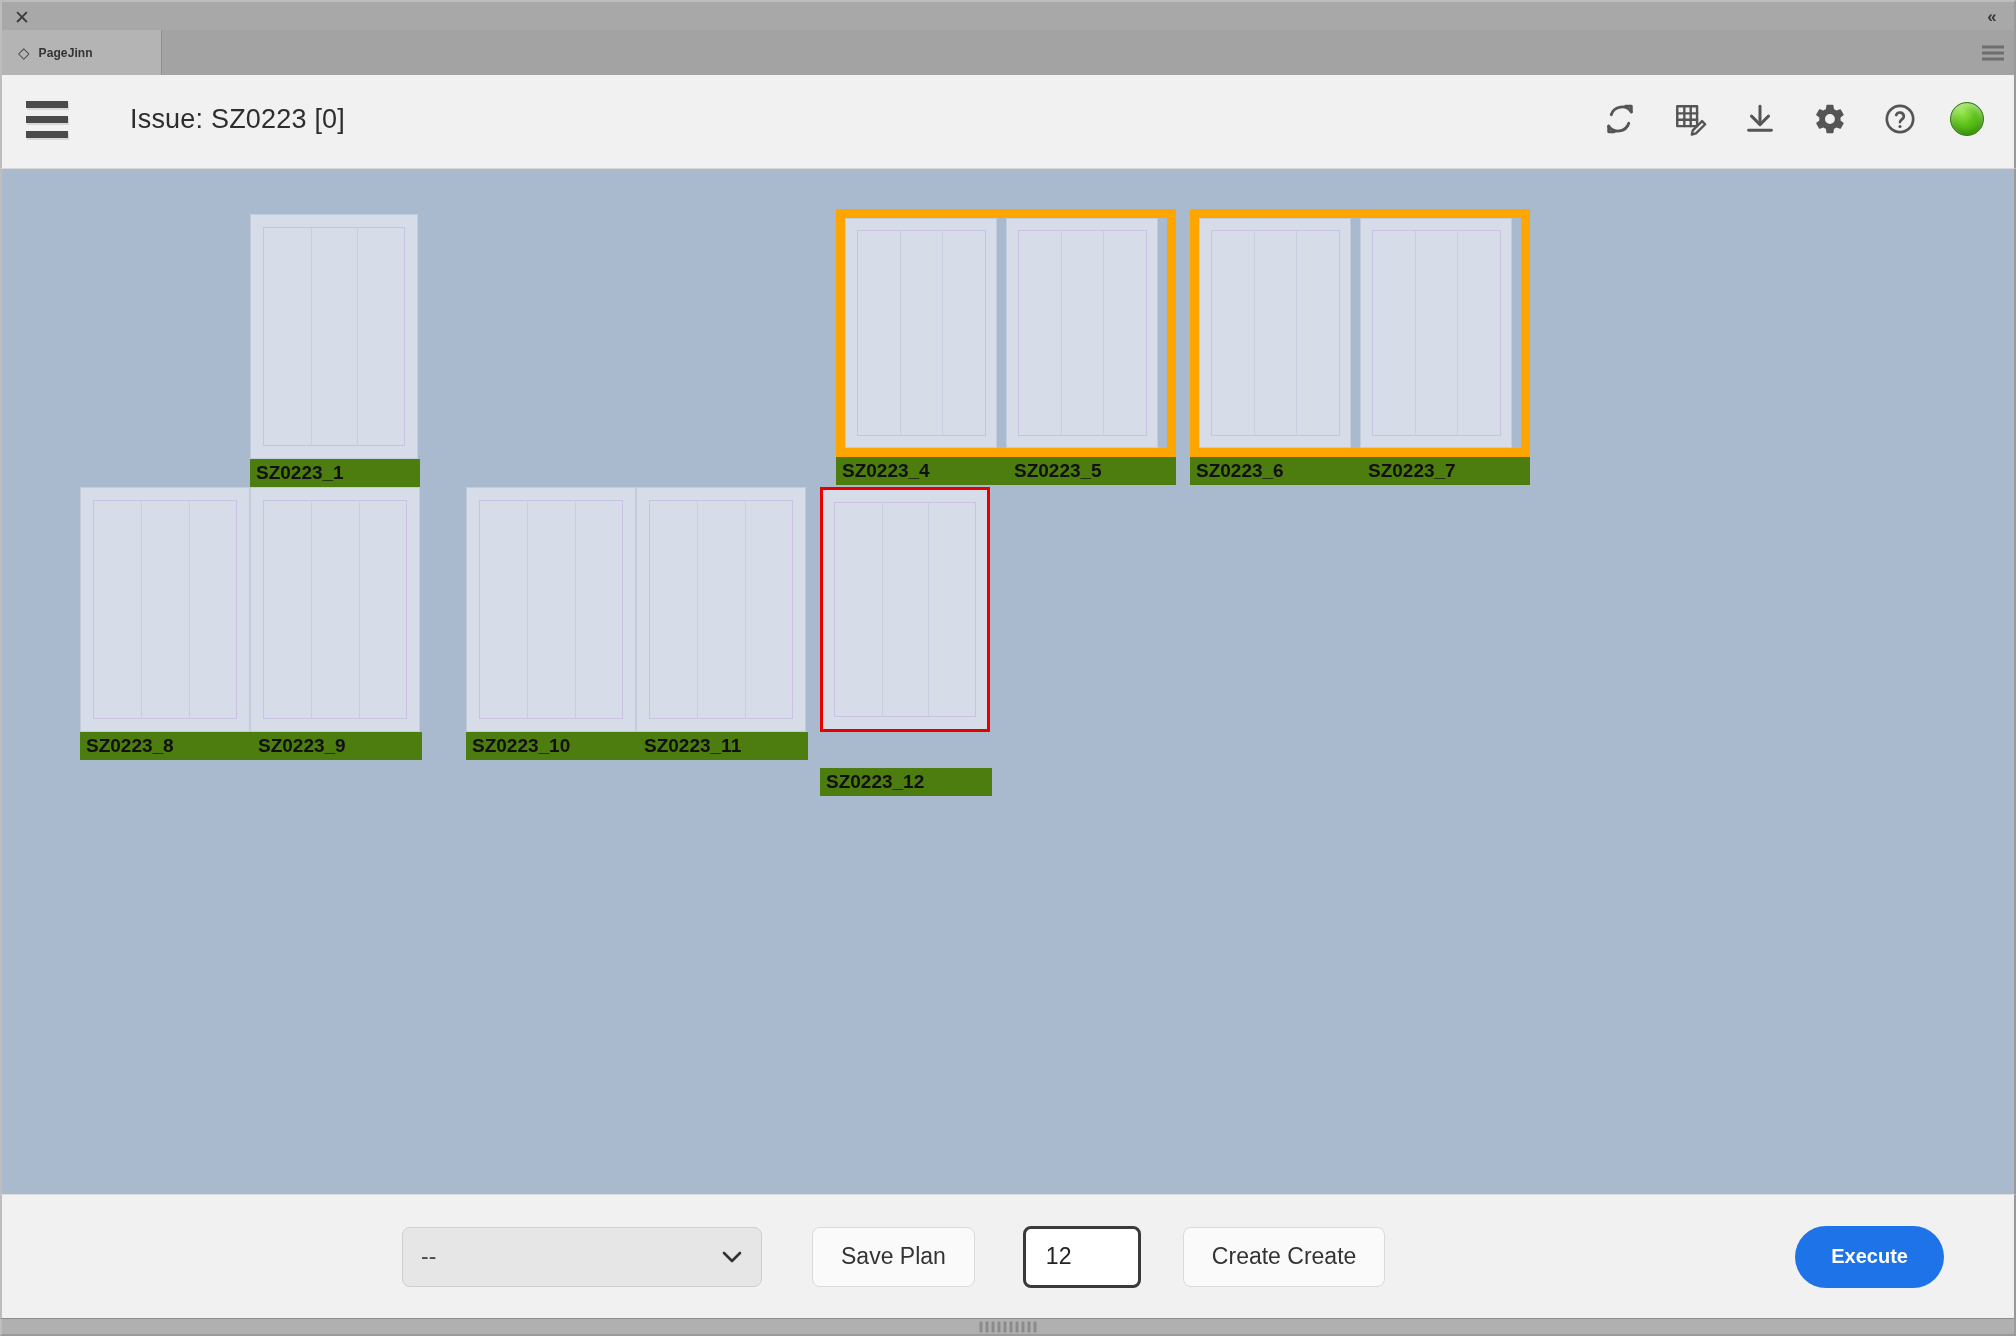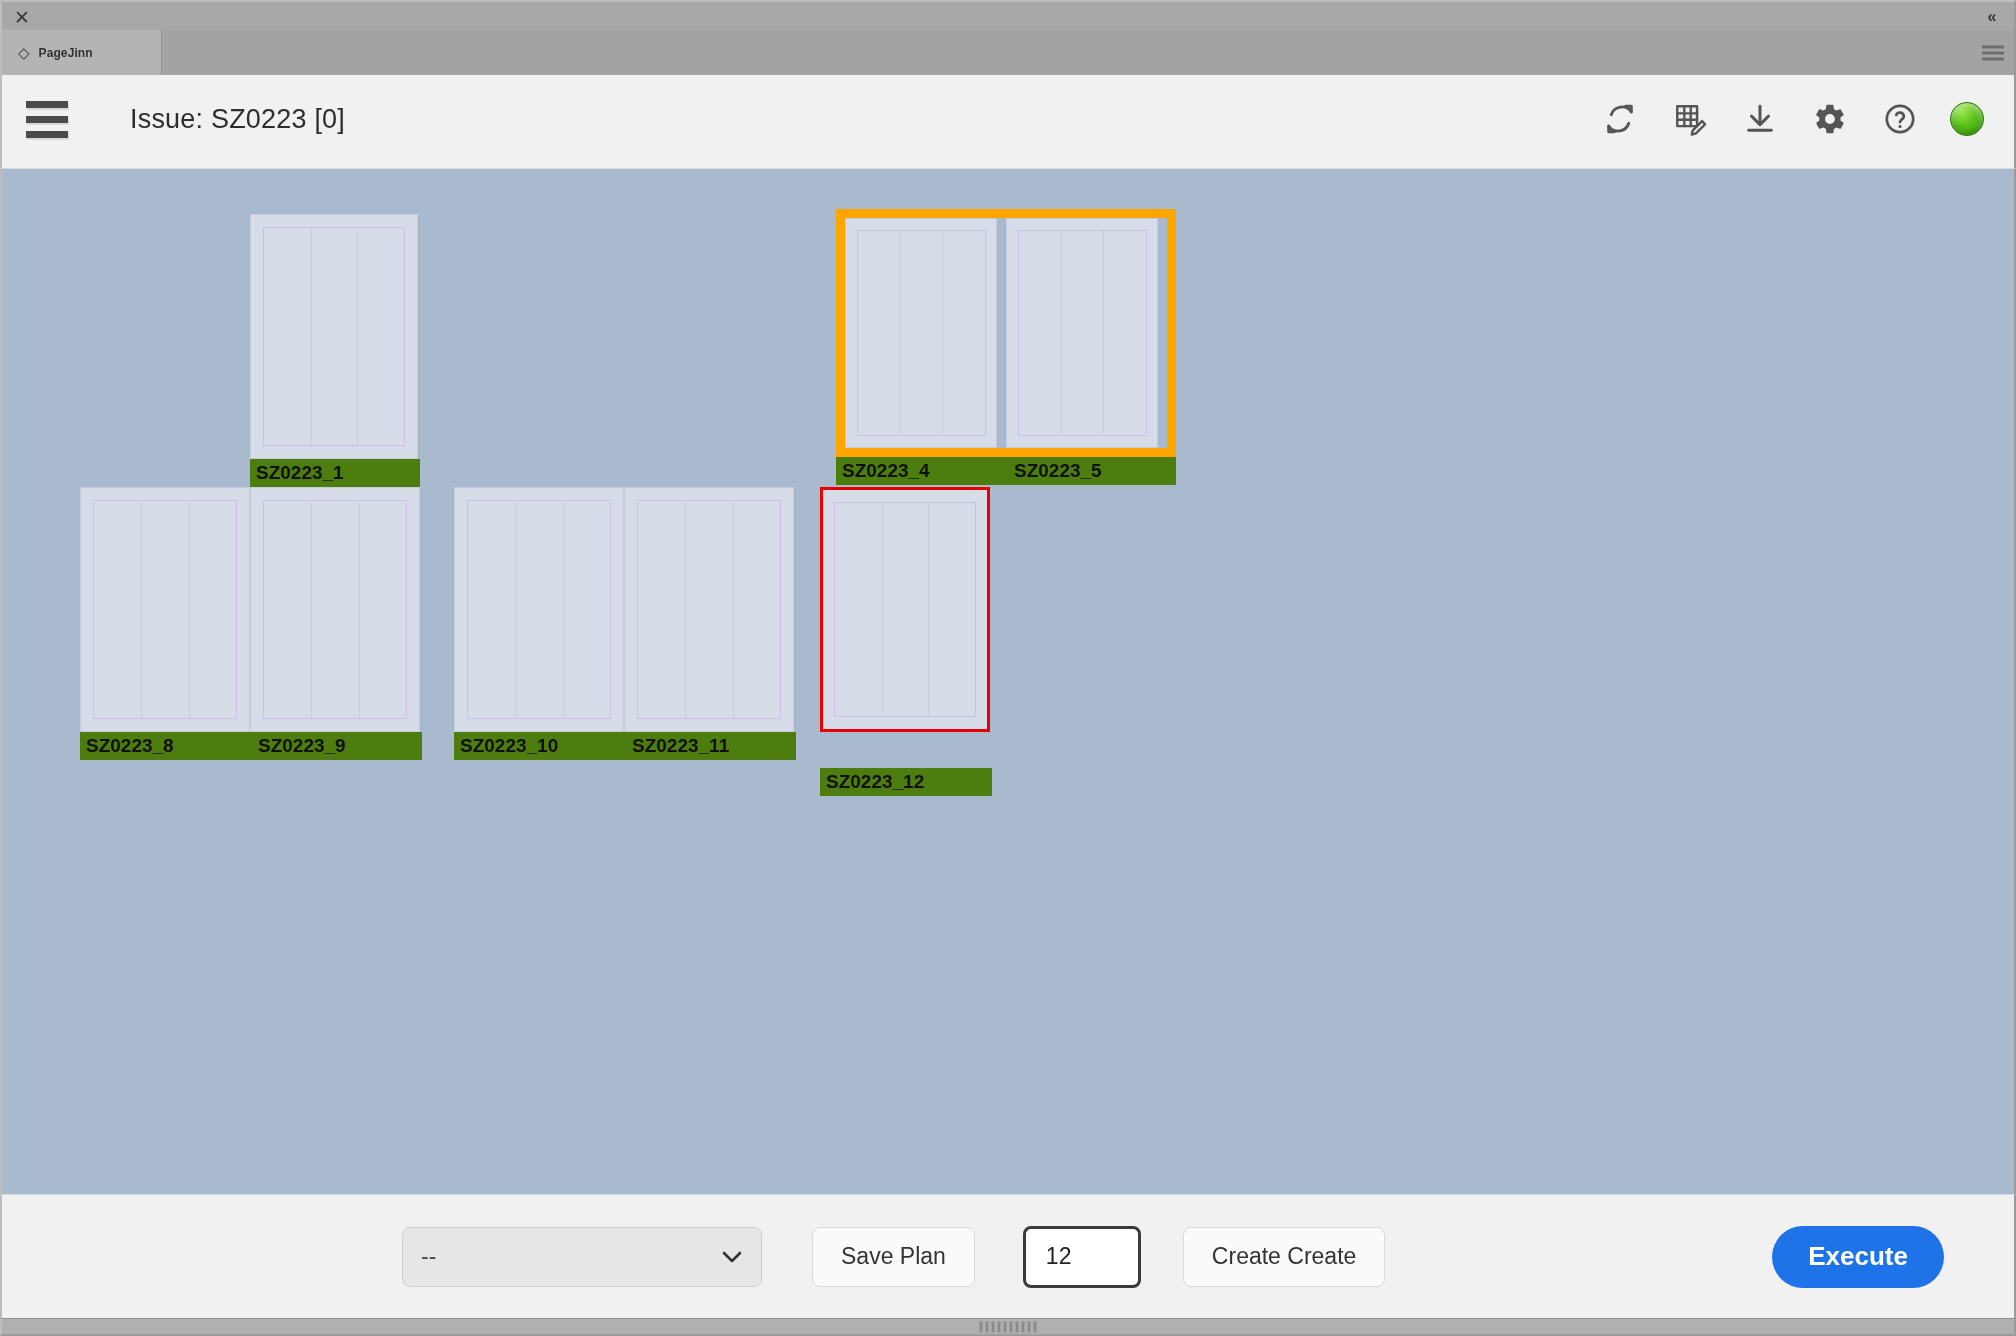--- a/index.html
+++ b/index.html
@@ -304,21 +304,21 @@
     cursor: text;
   }
   .btn-primary {
     height: 62px;
     background: #1e73e8;
     border-radius: 32px;
     display: flex;
     align-items: center;
     justify-content: center;
     padding: 0 36px;
-    font-size: 26px;
+    font-size: 20px;
     font-weight: bold;
     color: #ffffff;
     cursor: pointer;
   }
   .gap-a { width: 50px; }
   .gap-b { width: 48px; }
   .gap-c { width: 42px; }
 
   
   .gripbar {
@@ -445,20 +445,40 @@
             <div class="col-guide g2"></div>
           </div>
         </div>
       </div>
       <div class="label-bar" style="width:340px;">
         <div class="label-cell" style="width:172px;">SZ0223_4</div>
         <div class="label-cell" style="width:168px;">SZ0223_5</div>
       </div>
     </div>
 
+    <div class="spread selected" id="sp4" style="left:1188px; top:40px;">
+      <div class="spread-pages">
+        <div class="page" style="width:152px; height:230px;">
+          <div class="page-margin">
+            <div class="col-guide g1"></div>
+            <div class="col-guide g2"></div>
+          </div>
+        </div>
+        <div class="page" style="width:152px; height:230px;">
+          <div class="page-margin">
+            <div class="col-guide g1"></div>
+            <div class="col-guide g2"></div>
+          </div>
+        </div>
+      </div>
+      <div class="label-bar" style="width:340px;">
+        <div class="label-cell" style="width:172px;">SZ0223_6</div>
+        <div class="label-cell" style="width:168px;">SZ0223_7</div>
+      </div>
+    </div>
 
     <div class="spread" id="sp5" style="left:78px; top:318px;">
       <div class="spread-pages">
         <div class="page" style="width:170px; height:245px;">
           <div class="page-margin">
             <div class="col-guide g1"></div>
             <div class="col-guide g2"></div>
           </div>
         </div>
         <div class="page" style="width:170px; height:245px;">
@@ -467,21 +487,21 @@
             <div class="col-guide g2"></div>
           </div>
         </div>
       </div>
       <div class="label-bar" style="width:342px;">
         <div class="label-cell" style="width:172px;">SZ0223_8</div>
         <div class="label-cell" style="width:170px;">SZ0223_9</div>
       </div>
     </div>
 
-    <div class="spread" id="sp6" style="left:452px; top:318px;">
+    <div class="spread" id="sp6" style="left:464px; top:318px;">
       <div class="spread-pages">
         <div class="page" style="width:170px; height:245px;">
           <div class="page-margin">
             <div class="col-guide g1"></div>
             <div class="col-guide g2"></div>
           </div>
         </div>
         <div class="page" style="width:170px; height:245px;">
           <div class="page-margin">
             <div class="col-guide g1"></div>

